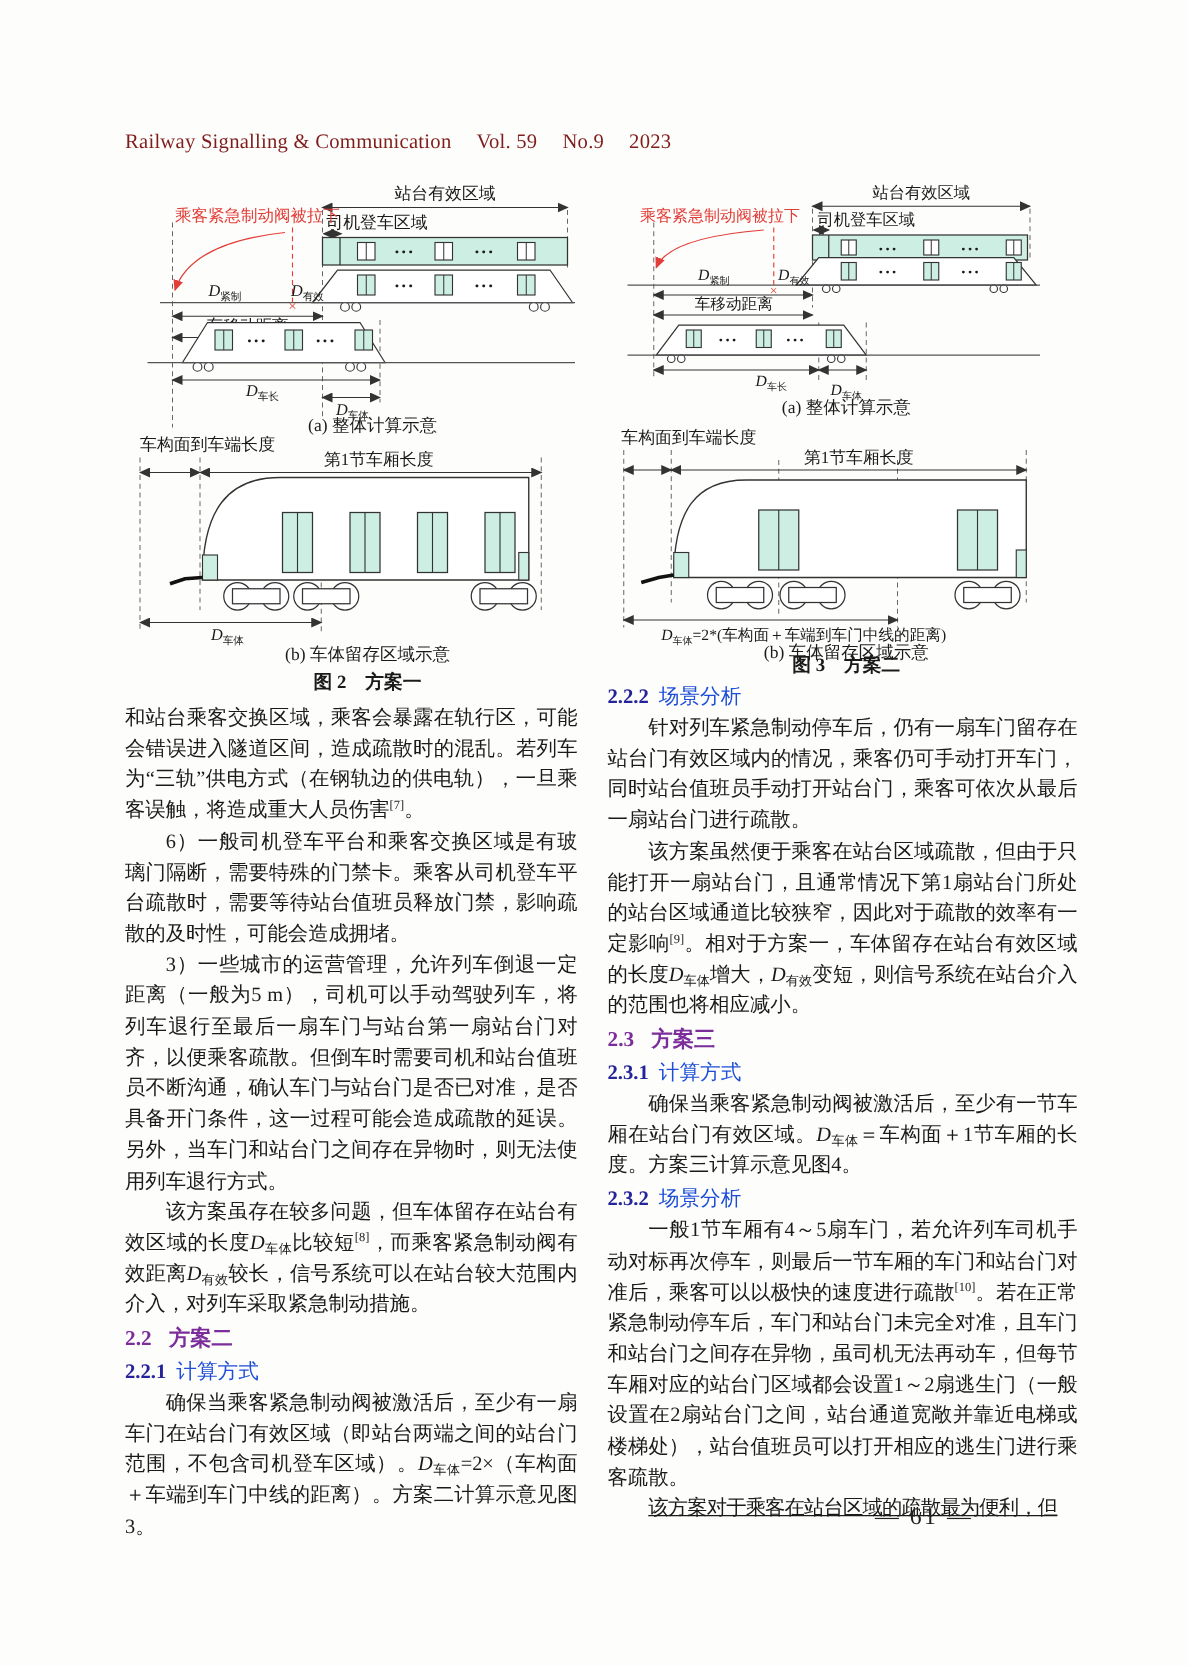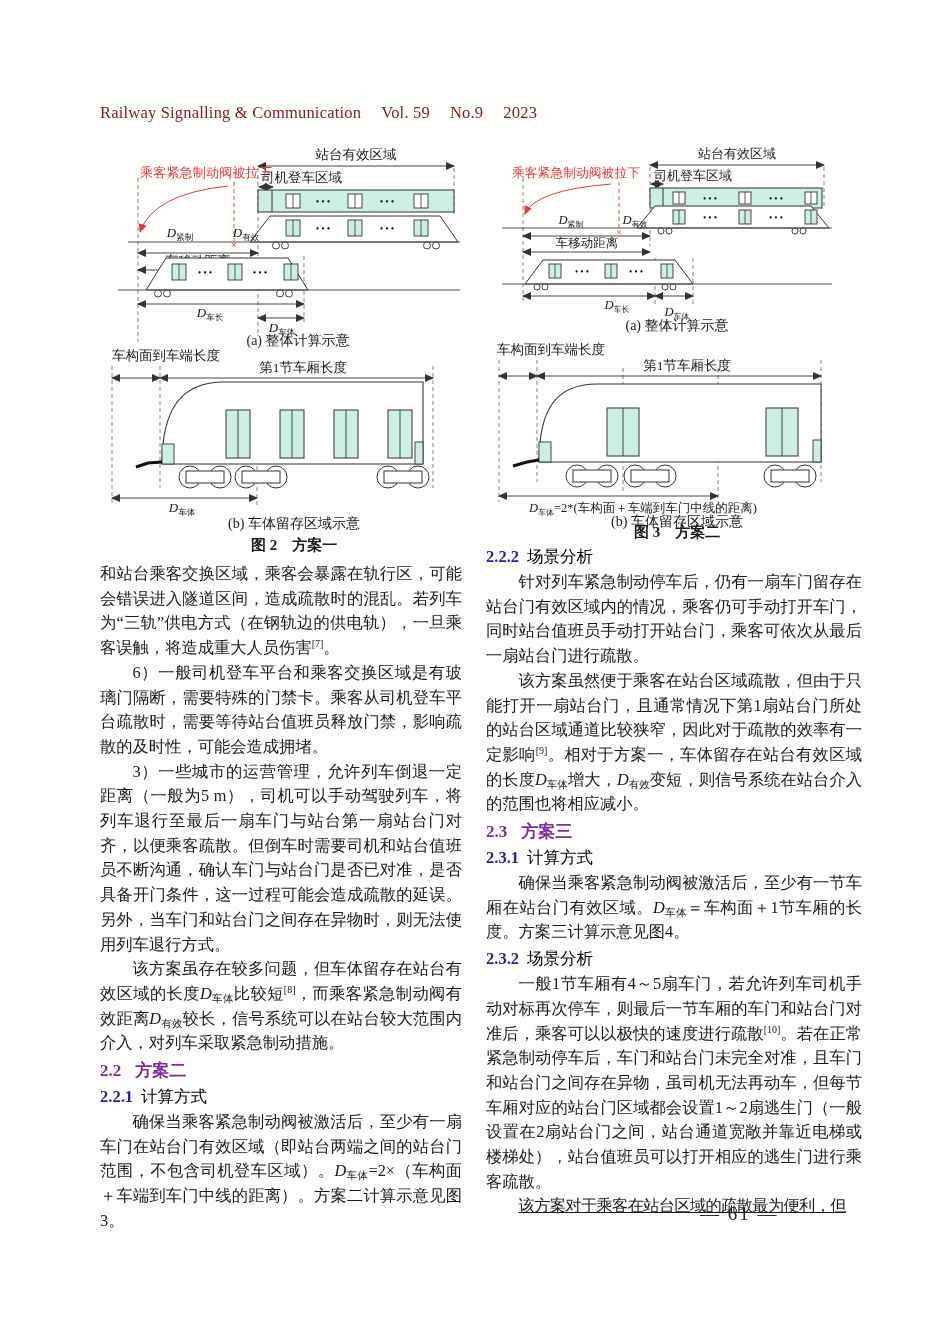--- a/index.html
+++ b/index.html
@@ -23,21 +23,21 @@
   .col p{margin:0;text-indent:2em;}
   .col p.noindent{text-indent:0;}
   .col p.tight{letter-spacing:-0.7px;text-decoration:underline;}
   .col sub{font-size:10.5px;vertical-align:-3px;line-height:0;}
   .col sup{font-size:10px;vertical-align:6px;line-height:0;}
   .col i{font-family:"Liberation Serif","DejaVu Serif",serif;font-style:italic;}
   .h2{font-weight:bold;color:#7b2d9b;font-size:17px;line-height:25px;margin:2px 0 1px 0;}
   .h2 .num{margin-right:14px;font-family:"Liberation Serif",serif;}
   .h3{font-size:16.5px;line-height:25px;margin:1px 0;}
   .h3 .num{font-weight:bold;color:#26249b;margin-right:8px;}
-  .h3 .ttl{color:#000000;}
+  .h3 .ttl{color:#1d4ed8;}
   .pageno{
     position:absolute;left:700px;top:1203px;width:160px;text-align:left;
     font-size:19px;color:#222;letter-spacing:2px;
   }
   svg text{fill:#1a1a1a;font-family:"Liberation Serif","DejaVu Serif",serif;}
   .redtxt{fill:#e23d38 !important;}
 </style>
 </head>
 <body>
 

